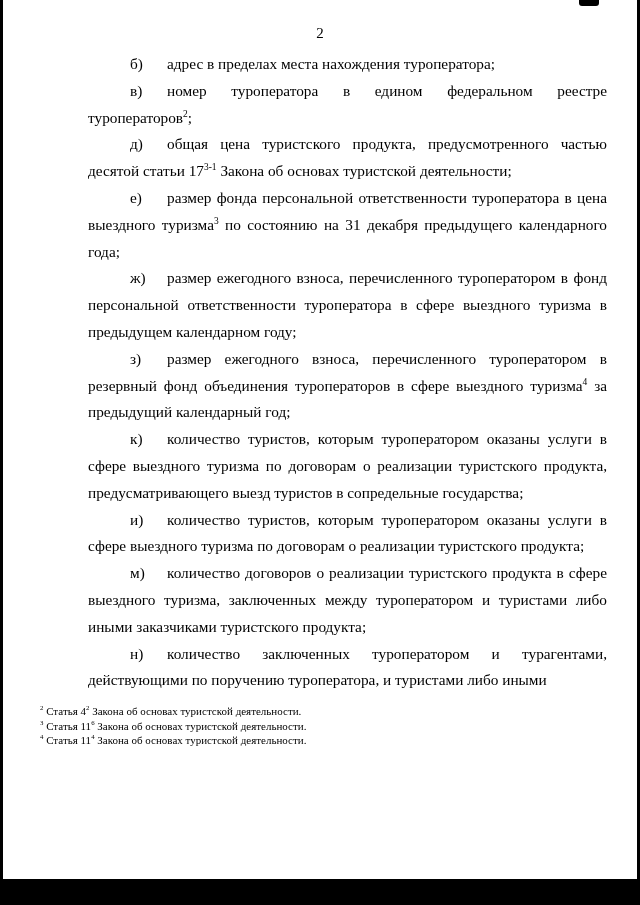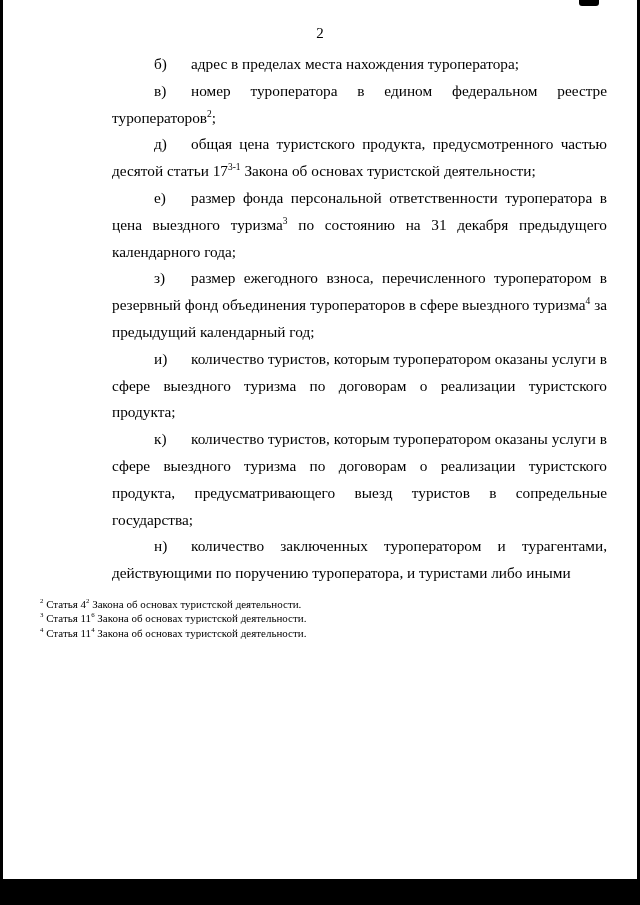--- a/index.html
+++ b/index.html
@@ -37,21 +37,21 @@
     font-size: 15px;
   }
   .content {
     margin-top: 9px;
     padding-left: 85px;
     padding-right: 30px;
     font-size: 15.3px;
     line-height: 26.8px;
     text-align: justify;
   }
-  .para { text-indent: 42px; margin-left: 24px; }
+  .para { text-indent: 42px; }
   .para .marker {
     display: inline-block;
     width: 37px;
     text-indent: 0;
   }
   sup {
     font-size: 0.62em;
     line-height: 0;
     vertical-align: super;
   }
@@ -68,23 +68,25 @@
 <body>
 
 <div class="page">
   <div class="scan-mark-topright"></div>
   <div class="page-number">2</div>
   <div class="content">
       <p class="para"><span class="marker">б)</span><span>адрес в пределах места нахождения туроператора;</span></p>
       <p class="para"><span class="marker">в)</span><span>номер туроператора в едином федеральном реестре туроператоров</span><sup>2</sup><span>;</span></p>
       <p class="para"><span class="marker">д)</span><span>общая цена туристского продукта, предусмотренного частью десятой статьи 17</span><sup>3-1</sup><span> Закона об основах туристской деятельности;</span></p>
       <p class="para"><span class="marker">е)</span><span>размер фонда персональной ответственности туроператора в цена выездного туризма</span><sup>3</sup><span> по состоянию на 31 декабря предыдущего календарного года;</span></p>
+      <p class="para"><span class="marker">ж)</span><span>размер ежегодного взноса, перечисленного туроператором в фонд персональной ответственности туроператора в сфере выездного туризма в предыдущем календарном году;</span></p>
       <p class="para"><span class="marker">з)</span><span>размер ежегодного взноса, перечисленного туроператором в резервный фонд объединения туроператоров в сфере выездного туризма</span><sup>4</sup><span> за предыдущий календарный год;</span></p>
+      <p class="para"><span class="marker">к)</span><span>количество туристов, которым туроператором оказаны услуги в сфере выездного туризма по договорам о реализации туристского продукта, предусматривающего выезд туристов в сопредельные государства;</span></p>
       <p class="para"><span class="marker">и)</span><span>количество туристов, которым туроператором оказаны услуги в сфере выездного туризма по договорам о реализации туристского продукта;</span></p>
-      <p class="para"><span class="marker">к)</span><span>количество туристов, которым туроператором оказаны услуги в сфере выездного туризма по договорам о реализации туристского продукта, предусматривающего выезд туристов в сопредельные государства;</span></p>
+      <p class="para"><span class="marker">м)</span><span>количество договоров о реализации туристского продукта в сфере выездного туризма, заключенных между туроператором и туристами либо иными заказчиками туристского продукта;</span></p>
       <p class="para"><span class="marker">н)</span><span>количество заключенных туроператором и турагентами, действующими по поручению туроператора, и туристами либо иными</span></p>
     </div>
   <div class="footnotes">
       <div class="footnote"><sup>2</sup> <span>Статья 4</span><sup>2</sup><span> Закона об основах туристской деятельности.</span></div>
       <div class="footnote"><sup>3</sup> <span>Статья 11</span><sup>6</sup><span> Закона об основах туристской деятельности.</span></div>
       <div class="footnote"><sup>4</sup> <span>Статья 11</span><sup>4</sup><span> Закона об основах туристской деятельности.</span></div>
     </div>
   <div class="bottom-bar"></div>
 </div>
 

